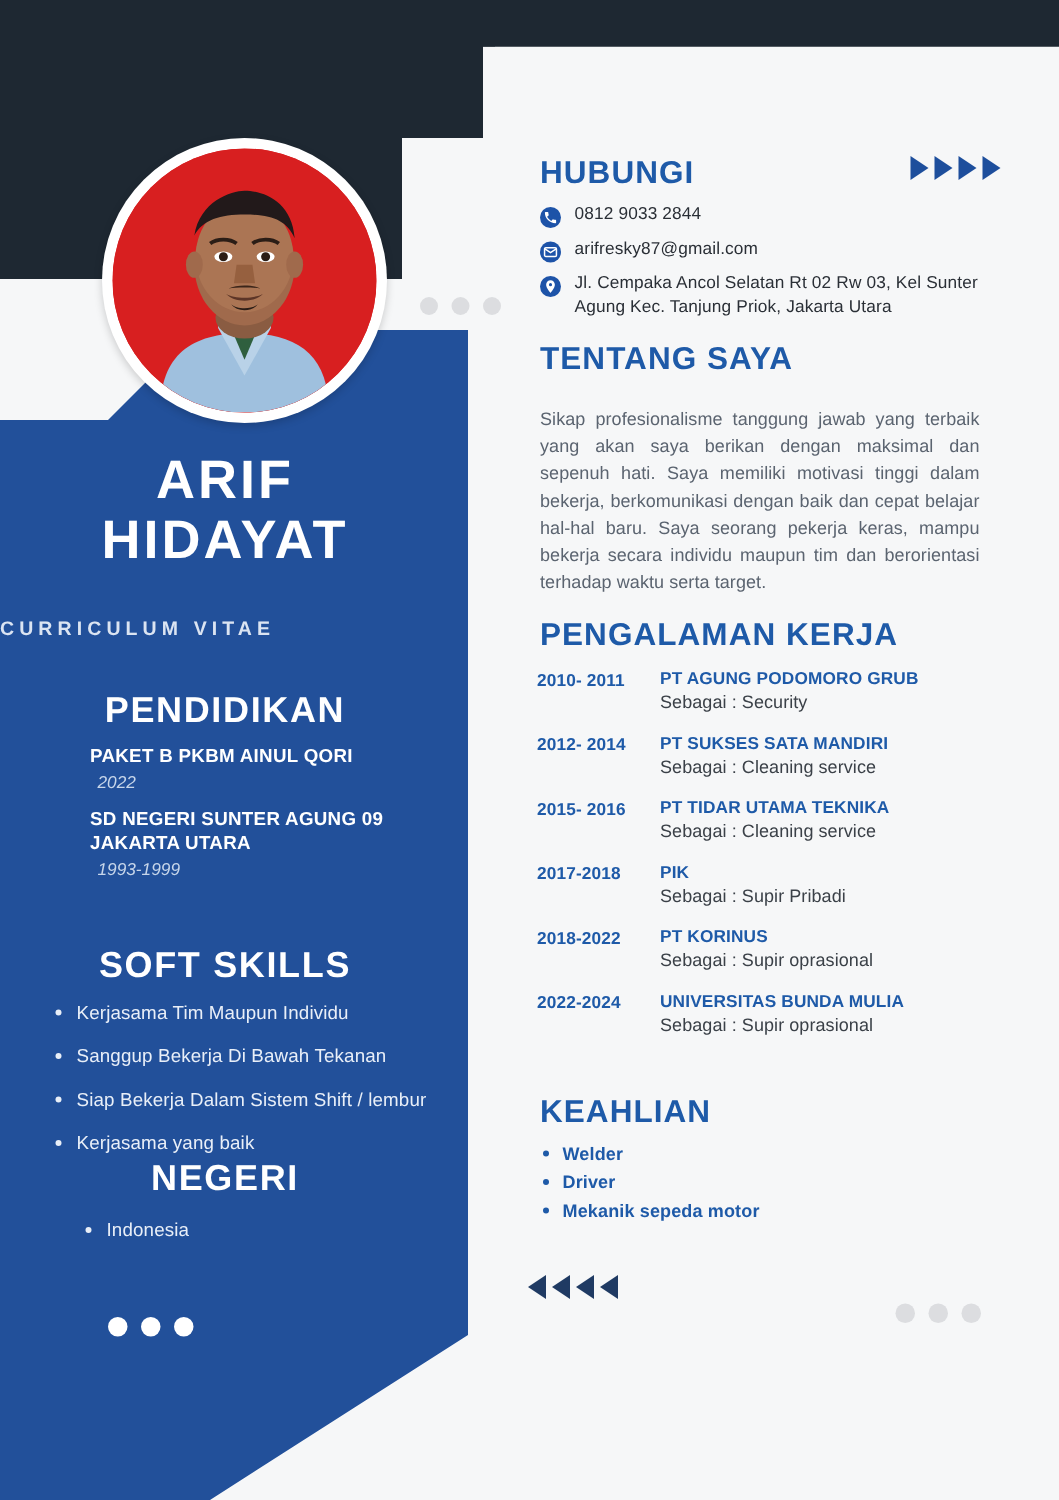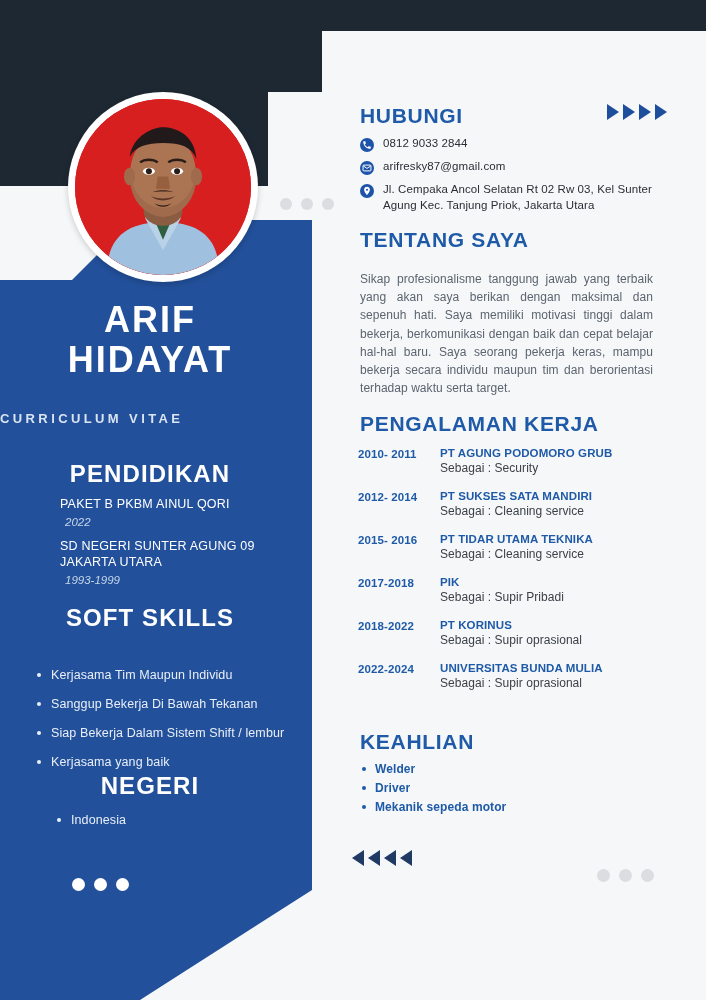--- a/index.html
+++ b/index.html
@@ -167,35 +167,35 @@
     position: absolute;
     width: 300px;
     text-align: center;
     color: #ffffff;
     font-size: 24px;
     font-weight: bold;
     letter-spacing: 1.1px;
     z-index: 5;
   }
   .edu-heading { left: 0; top: 460px; }
-  .skills-heading { left: 0; top: 604px; }
+  .skills-heading { left: 0; top: 630px; }
   .lang-heading { left: 0; top: 772px; }
 
   .edu-list {
     position: absolute;
     left: 60px;
     top: 497px;
     width: 230px;
     z-index: 5;
   }
   .edu-item { margin-bottom: 11px; }
   .edu-school {
     color: #ffffff;
     font-size: 12.5px;
-    font-weight: normal;
+    font-weight: bold;
     line-height: 1.22;
     letter-spacing: 0.2px;
   }
   .edu-year {
     color: #c7d6ea;
     font-size: 11.5px;
     font-style: italic;
     margin-top: 4px;
     margin-left: 5px;
   }

